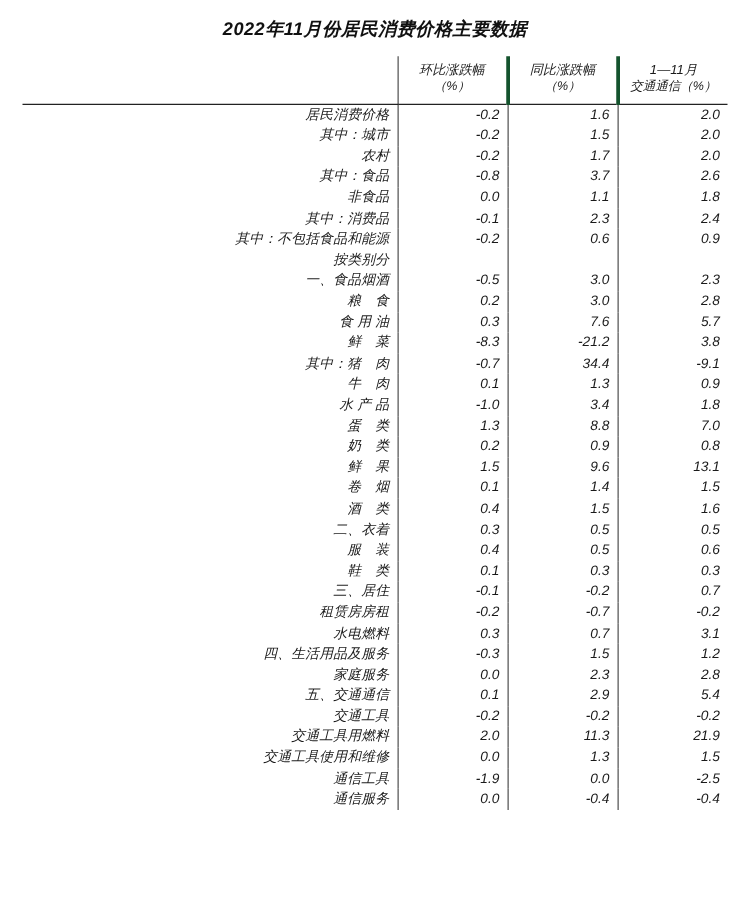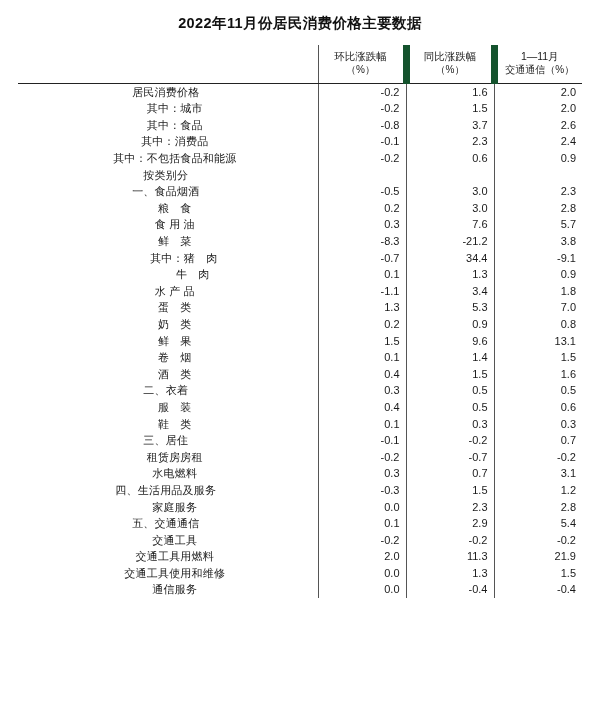--- a/index.html
+++ b/index.html
@@ -13,20 +13,21 @@
     font-family: "Liberation Sans", "DejaVu Sans", sans-serif;
     color: #1a1a1a;
     overflow: hidden;
   }
   .page {
     position: relative;
     width: 600px;
     height: 719px;
     box-sizing: border-box;
     padding: 0 18px;
+    font-style: italic;
   }
   .doc-title {
     text-align: center;
     font-size: 14.5px;
     font-weight: bold;
     color: #111;
     letter-spacing: 0.4px;
     padding-top: 14px;
     padding-bottom: 12px;
   }
@@ -45,36 +46,36 @@
     vertical-align: middle;
     padding: 4px 6px 6px 6px;
     line-height: 1.35;
     border-bottom: 1.2px solid #222;
     color: #1a1a1a;
   }
   thead th.blank {
     border-right: 1px solid #555;
   }
   thead th.col-sep {
-    border-right: 7px solid #14532d;
+    border-right: 3px solid #14532d;
   }
   thead th .sub {
     display: block;
     font-size: 10px;
   }
   tbody td {
     padding: 0 6px;
     height: 16.6px;
     line-height: 16.6px;
     font-size: 11px;
     white-space: nowrap;
     overflow: hidden;
   }
   tbody td.label {
-    text-align: center;
+    text-align: right;
     border-right: 1px solid #555;
     letter-spacing: 0.2px;
   }
   tbody td.num {
     text-align: right;
   }
   tbody td.num.sep {
     border-right: 1px solid #555;
   }
   
@@ -121,26 +122,38 @@
           <td class="num sep">1.6</td>
           <td class="num">2.0</td>
         </tr>
         <tr>
           <td class="label i1">其中：城市</td>
           <td class="num sep">-0.2</td>
           <td class="num sep">1.5</td>
           <td class="num">2.0</td>
         </tr>
         <tr>
+          <td class="label i2">农村</td>
+          <td class="num sep">-0.2</td>
+          <td class="num sep">1.7</td>
+          <td class="num">2.0</td>
+        </tr>
+        <tr>
           <td class="label i1">其中：食品</td>
           <td class="num sep">-0.8</td>
           <td class="num sep">3.7</td>
           <td class="num">2.6</td>
         </tr>
         <tr>
+          <td class="label i2">非食品</td>
+          <td class="num sep">0.0</td>
+          <td class="num sep">1.1</td>
+          <td class="num">1.8</td>
+        </tr>
+        <tr>
           <td class="label i1">其中：消费品</td>
           <td class="num sep">-0.1</td>
           <td class="num sep">2.3</td>
           <td class="num">2.4</td>
         </tr>
         <tr>
           <td class="label i1">其中：不包括食品和能源</td>
           <td class="num sep">-0.2</td>
           <td class="num sep">0.6</td>
           <td class="num">0.9</td>
@@ -182,28 +195,28 @@
           <td class="num">-9.1</td>
         </tr>
         <tr>
           <td class="label i3">牛　肉</td>
           <td class="num sep">0.1</td>
           <td class="num sep">1.3</td>
           <td class="num">0.9</td>
         </tr>
         <tr>
           <td class="label i1">水 产 品</td>
-          <td class="num sep">-1.1</td>
+          <td class="num sep">-1.0</td>
           <td class="num sep">3.4</td>
           <td class="num">1.8</td>
         </tr>
         <tr>
           <td class="label i1">蛋　类</td>
           <td class="num sep">1.3</td>
-          <td class="num sep">5.3</td>
+          <td class="num sep">8.8</td>
           <td class="num">7.0</td>
         </tr>
         <tr>
           <td class="label i1">奶　类</td>
           <td class="num sep">0.2</td>
           <td class="num sep">0.9</td>
           <td class="num">0.8</td>
         </tr>
         <tr>
           <td class="label i1">鲜　果</td>
@@ -289,20 +302,26 @@
           <td class="num sep">11.3</td>
           <td class="num">21.9</td>
         </tr>
         <tr>
           <td class="label i1">交通工具使用和维修</td>
           <td class="num sep">0.0</td>
           <td class="num sep">1.3</td>
           <td class="num">1.5</td>
         </tr>
         <tr>
+          <td class="label i1">通信工具</td>
+          <td class="num sep">-1.9</td>
+          <td class="num sep">0.0</td>
+          <td class="num">-2.5</td>
+        </tr>
+        <tr>
           <td class="label i1">通信服务</td>
           <td class="num sep">0.0</td>
           <td class="num sep">-0.4</td>
           <td class="num">-0.4</td>
         </tr>
       </tbody>
   </table>
 
 </div>
 

